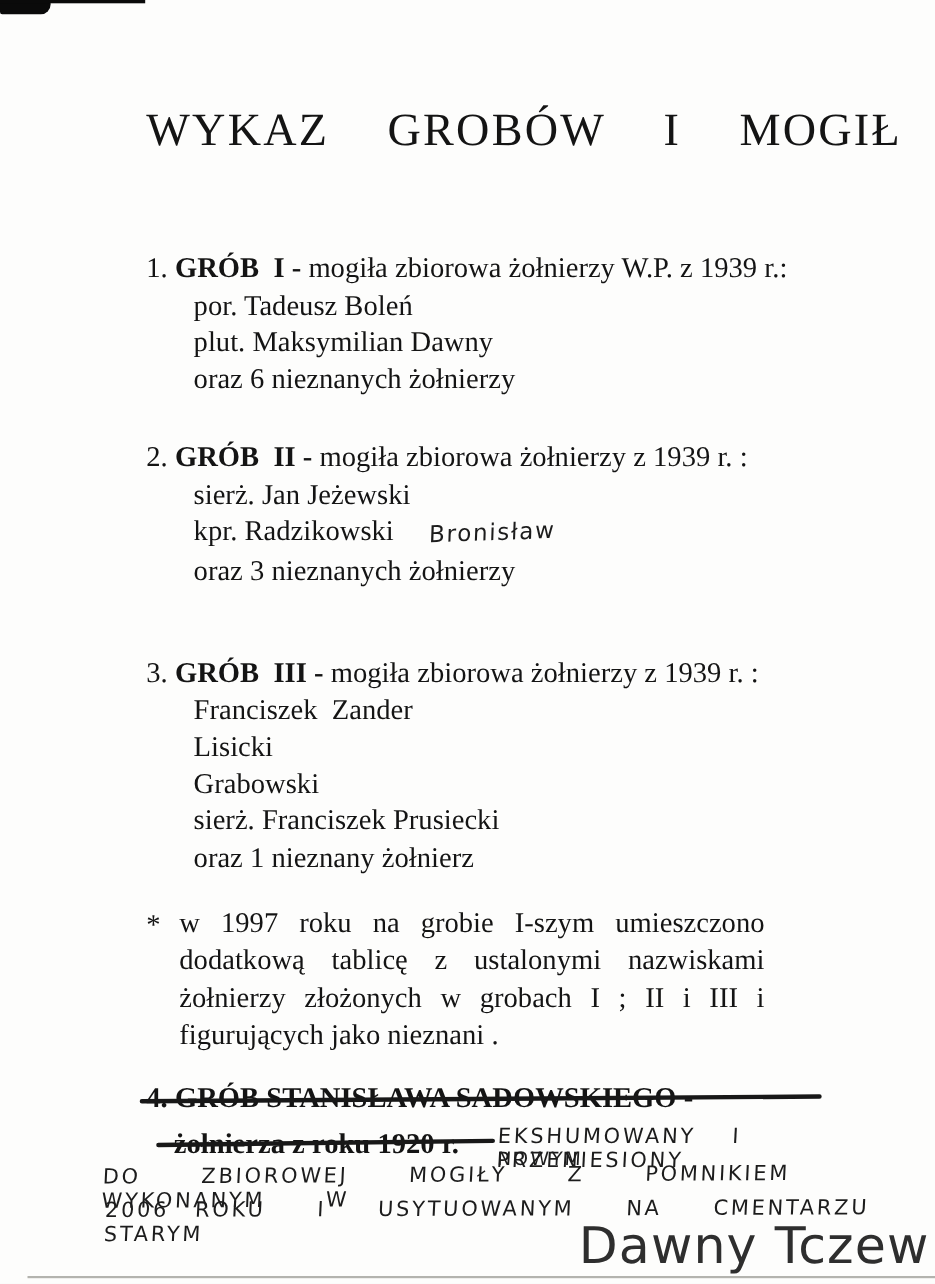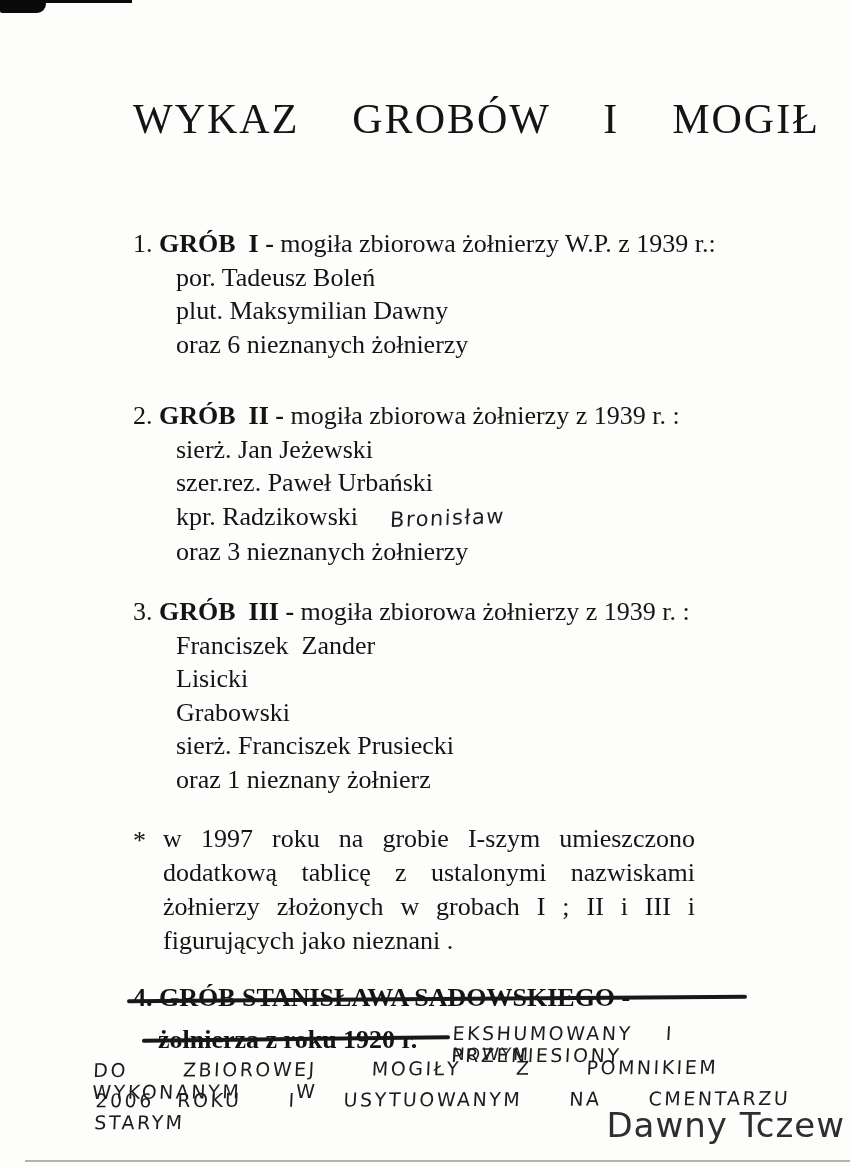--- a/index.html
+++ b/index.html
@@ -47,21 +47,21 @@
     white-space:pre-wrap;transform:skewX(-3deg);
   }
   .hw-inline{display:inline-block;font-size:21px;letter-spacing:1.5px;margin-left:32px;transform:rotate(-2deg) skewX(-4deg);}
   .hw-line1{position:absolute;left:452px;top:1022px;font-size:19px;letter-spacing:2.5px;word-spacing:8px;}
   .hw-insert{position:absolute;left:452px;top:1044px;font-size:17px;letter-spacing:2px;}
   .hw-line2{position:absolute;left:93px;top:1057px;font-size:19px;letter-spacing:2.5px;word-spacing:19px;transform:skewX(-3deg) rotate(-0.3deg);}
   .hw-line3{position:absolute;left:95px;top:1088px;font-size:19px;letter-spacing:2.5px;word-spacing:15px;transform:skewX(-3deg) rotate(-0.2deg);}
 
   .watermark{
     position:absolute;right:5px;top:1105px;
-    font-family:"DejaVu Sans",sans-serif;font-size:34px;color:#2e2e2e;
+    font-family:"DejaVu Sans",sans-serif;font-size:46px;color:#2e2e2e;
     letter-spacing:1px;white-space:pre;
   }
 </style>
 </head>
 <body>
 
 <div class="page">
 
   <div class="artifact-blob"></div>
   <div class="artifact-topline"></div>
@@ -75,21 +75,20 @@
       <div class="line">por. Tadeusz Boleń</div>
       <div class="line">plut. Maksymilian Dawny</div>
       <div class="line">oraz 6 nieznanych żołnierzy</div>
     </div>
   </section>
 
   <section class="grave" style="top:399px">
     <div class="line heading"><span>2. </span><b>GRÓB  II - </b><span>mogiła zbiorowa żołnierzy z 1939 r. :</span></div>
     <div class="items">
       <div class="line">sierż. Jan Jeżewski</div>
-      <div class="line">szer.rez. Paweł Urbański</div>
       <div class="line"><span>kpr. Radzikowski</span><span class="hw hw-inline">Bronisław</span></div>
       <div class="line">oraz 3 nieznanych żołnierzy</div>
     </div>
   </section>
 
   <section class="grave" style="top:595px">
     <div class="line heading"><span>3. </span><b>GRÓB  III - </b><span>mogiła zbiorowa żołnierzy z 1939 r. :</span></div>
     <div class="items">
       <div class="line">Franciszek  Zander</div>
       <div class="line">Lisicki</div>

